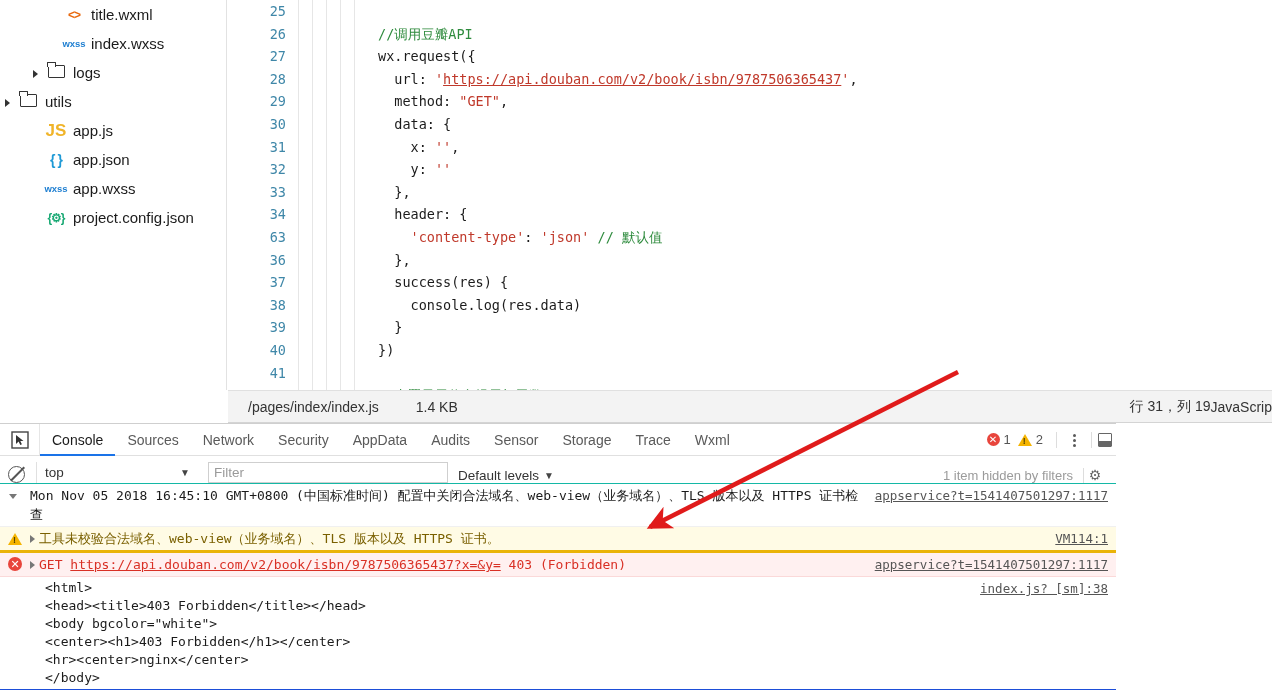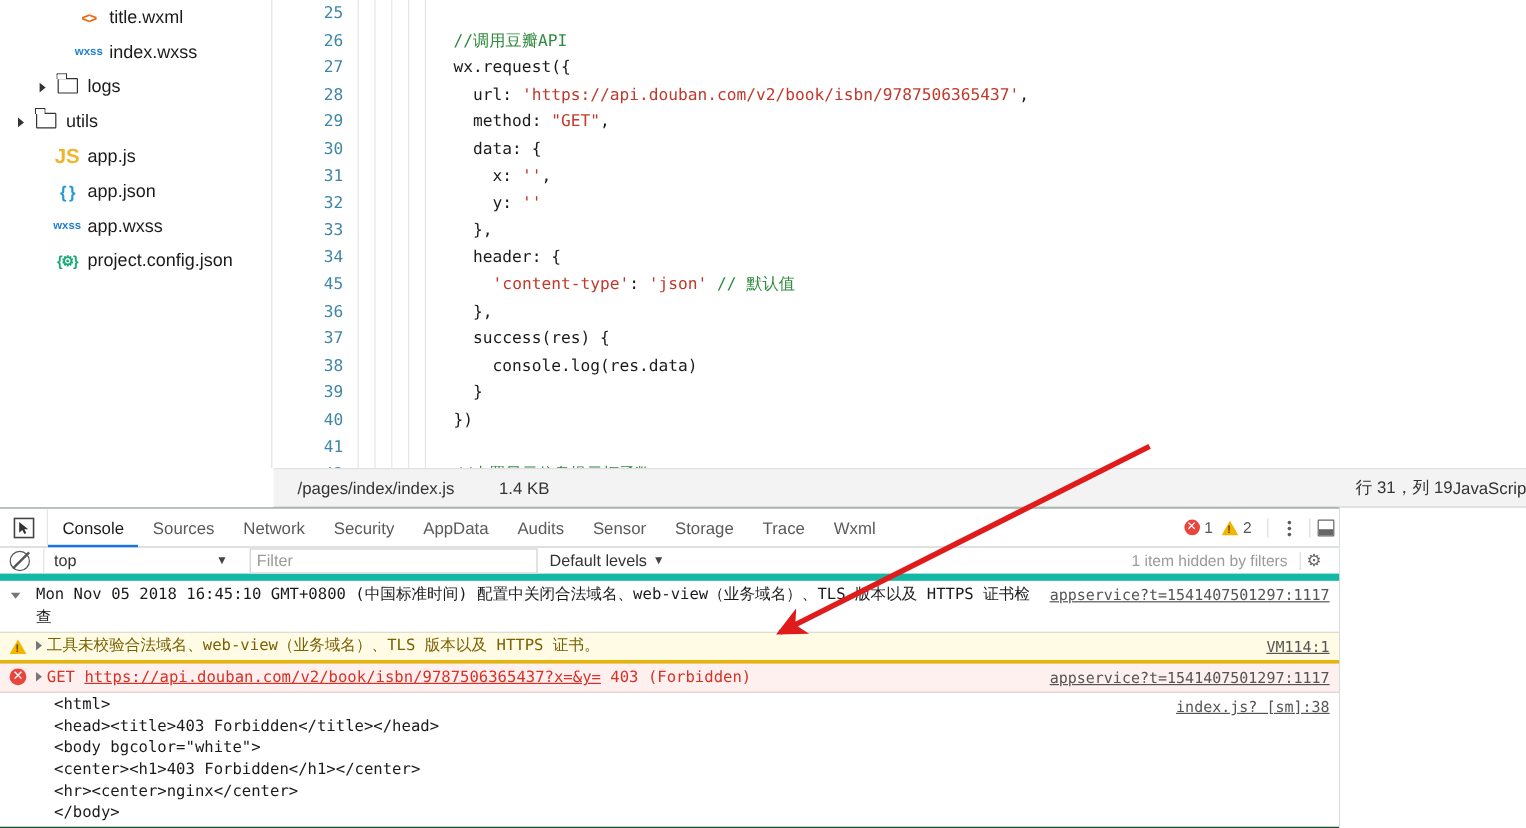--- a/index.html
+++ b/index.html
@@ -95,21 +95,21 @@
   .lineno {
     display: inline-block; width: 66px;
     text-align: right; padding-right: 8px;
     color: #3f87a8; font-size: 13.5px;
     font-family: "DejaVu Sans Mono", monospace;
   }
   .codetext { display:inline-block; padding-left: 84px; }
   .cmt  { color: #2e8b3d; }
   .plain{ color: #1b1b1b; }
   .str  { color: #c0392b; }
-  .strurl { color: #c0392b; }
+  .strurl { color: #c0392b; text-decoration: underline; }
 
   
   .statusbar {
     position: absolute; left: 228px; top: 390px;
     width: 1044px; height: 33px;
     background: #f3f3f3;
     border-top: 1px solid #e0e0e0;
     border-bottom: 1px solid #d4d4d4;
     display: flex; align-items: center;
     font-size: 14px; color: #333;
@@ -117,21 +117,21 @@
   .statusbar .sb-path { margin-left: 20px; }
   .statusbar .sb-size { margin-left: 37px; }
   .statusbar .sb-right { margin-left: auto; display:flex; align-items:center; }
   .statusbar .sb-pos { }
   .statusbar .sb-lang { margin-right: 0px; }
 
   
   .devtools {
     position: absolute; left: 0; top: 423px;
     width: 1116px; height: 267px;
-    background: #14532d;
+    background: #1d4ed8;
     border-top: 1px solid #cfcfcf;
   }
   .dt-tabbar {
     position: relative;
     height: 32px;
     display: flex; align-items: stretch;
     border-bottom: 1px solid #e0e0e0;
     background: #fff;
   }
   .inspect-btn {
@@ -181,22 +181,22 @@
     width: 14px; height: 14px; border: 1.6px solid #666; border-radius: 1px;
     position: relative; overflow:hidden;
   }
   .dock-icon:after {
     content:""; position:absolute; left:0; bottom:0; width:100%; height:5px; background:#666;
   }
 
   
   .dt-filterbar {
     height: 28px;
-    display: flex; align-items: center;
-    border-bottom: 6px solid #14b8a6;
+    display: flex; align-items: flex-end;
+    border-bottom: 1px solid #14b8a6;
     background: #fff;
     padding-left: 8px;
   }
   .clear-ico {
     width: 17px; height: 17px; border: 1.7px solid #555; border-radius: 50%;
     position: relative; margin-right: 9px;
   }
   .clear-ico:after {
     content:""; position:absolute; left:-1px; top:6px; width:19px; height:1.8px;
     background:#555; transform: rotate(-45deg);
@@ -305,21 +305,21 @@
           <div class="tree-row" style="padding-left: 46px;">
             <span class="tw"></span>
             <span class="ficon wxss">wxss</span>
             <span class="tree-label">index.wxss</span>
           </div>
           <div class="tree-row" style="padding-left: 28px;">
             <span class="tw"><span class="tri"></span></span>
             <span class="ficon folder"><span class="folder-glyph"></span></span>
             <span class="tree-label">logs</span>
           </div>
-          <div class="tree-row" style="padding-left: 10px;">
+          <div class="tree-row" style="padding-left: 0;">
             <span class="tw"><span class="tri"></span></span>
             <span class="ficon folder"><span class="folder-glyph"></span></span>
             <span class="tree-label">utils</span>
           </div>
           <div class="tree-row" style="padding-left: 28px;">
             <span class="tw"></span>
             <span class="ficon js">JS</span>
             <span class="tree-label">app.js</span>
           </div>
           <div class="tree-row" style="padding-left: 28px;">
@@ -352,21 +352,21 @@
           <div class="crow"><span class="lineno">25</span><span class="codetext"></span></div>
           <div class="crow"><span class="lineno">26</span><span class="codetext"><span class="cmt">//调用豆瓣API</span></span></div>
           <div class="crow"><span class="lineno">27</span><span class="codetext"><span class="plain">wx.request({</span></span></div>
           <div class="crow"><span class="lineno">28</span><span class="codetext"><span class="plain">  url: </span><span class="str">'</span><span class="strurl">https://api.douban.com/v2/book/isbn/9787506365437</span><span class="str">'</span><span class="plain">,</span></span></div>
           <div class="crow"><span class="lineno">29</span><span class="codetext"><span class="plain">  method: </span><span class="str">"GET"</span><span class="plain">,</span></span></div>
           <div class="crow"><span class="lineno">30</span><span class="codetext"><span class="plain">  data: {</span></span></div>
           <div class="crow"><span class="lineno">31</span><span class="codetext"><span class="plain">    x: </span><span class="str">''</span><span class="plain">,</span></span></div>
           <div class="crow"><span class="lineno">32</span><span class="codetext"><span class="plain">    y: </span><span class="str">''</span></span></div>
           <div class="crow"><span class="lineno">33</span><span class="codetext"><span class="plain">  },</span></span></div>
           <div class="crow"><span class="lineno">34</span><span class="codetext"><span class="plain">  header: {</span></span></div>
-          <div class="crow"><span class="lineno">45</span><span class="codetext"><span class="plain">    </span><span class="str">'content-type'</span><span class="plain">: </span><span class="str">'json'</span><span class="plain"> </span><span class="cmt">// 默认值</span></span></div>
+          <div class="crow"><span class="lineno">63</span><span class="codetext"><span class="plain">    </span><span class="str">'content-type'</span><span class="plain">: </span><span class="str">'json'</span><span class="plain"> </span><span class="cmt">// 默认值</span></span></div>
           <div class="crow"><span class="lineno">36</span><span class="codetext"><span class="plain">  },</span></span></div>
           <div class="crow"><span class="lineno">37</span><span class="codetext"><span class="plain">  success(res) {</span></span></div>
           <div class="crow"><span class="lineno">38</span><span class="codetext"><span class="plain">    console.log(res.data)</span></span></div>
           <div class="crow"><span class="lineno">39</span><span class="codetext"><span class="plain">  }</span></span></div>
           <div class="crow"><span class="lineno">40</span><span class="codetext"><span class="plain">})</span></span></div>
           <div class="crow"><span class="lineno">41</span><span class="codetext"></span></div>
           <div class="crow"><span class="lineno">42</span><span class="codetext"><span class="cmt">//内置显示信息提示框函数</span></span></div>
         </div>
     </div>
 

